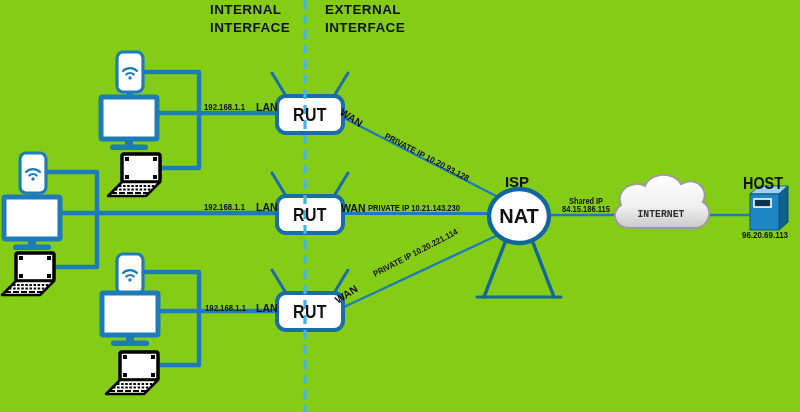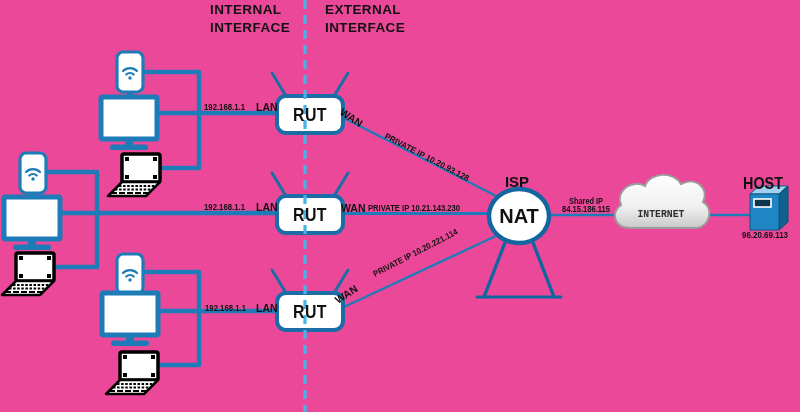--- a/index.html
+++ b/index.html
@@ -1,16 +1,16 @@
 <!DOCTYPE html>
 <html><head>
 <meta charset="utf-8">
 <style>
   html,body{margin:0;padding:0;background:#fff;}
-  .stage{position:relative;width:800px;height:412px;background:#ec4899;overflow:hidden;
+  .stage{position:relative;width:800px;height:412px;background:#84cc16;overflow:hidden;
          font-family:"Liberation Sans",sans-serif;}
   svg text{font-family:"Liberation Sans",sans-serif;fill:#111;}
   .hdr{font-weight:bold;font-size:13.5px;letter-spacing:.4px;}
   .lbl-ip{font-weight:bold;font-size:8.5px;}
   .lbl-port{font-weight:bold;font-size:10.5px;}
   .lbl-rut{font-weight:bold;font-size:17.5px;letter-spacing:.5px;}
   .lbl-isp{font-weight:bold;font-size:15px;}
   .lbl-nat{font-weight:bold;font-size:20px;}
   .lbl-host{font-weight:bold;font-size:16.5px;}
   .lbl-inet{font-family:"Liberation Mono",monospace;font-weight:bold;font-size:10px;fill:#2e2e2e;}

